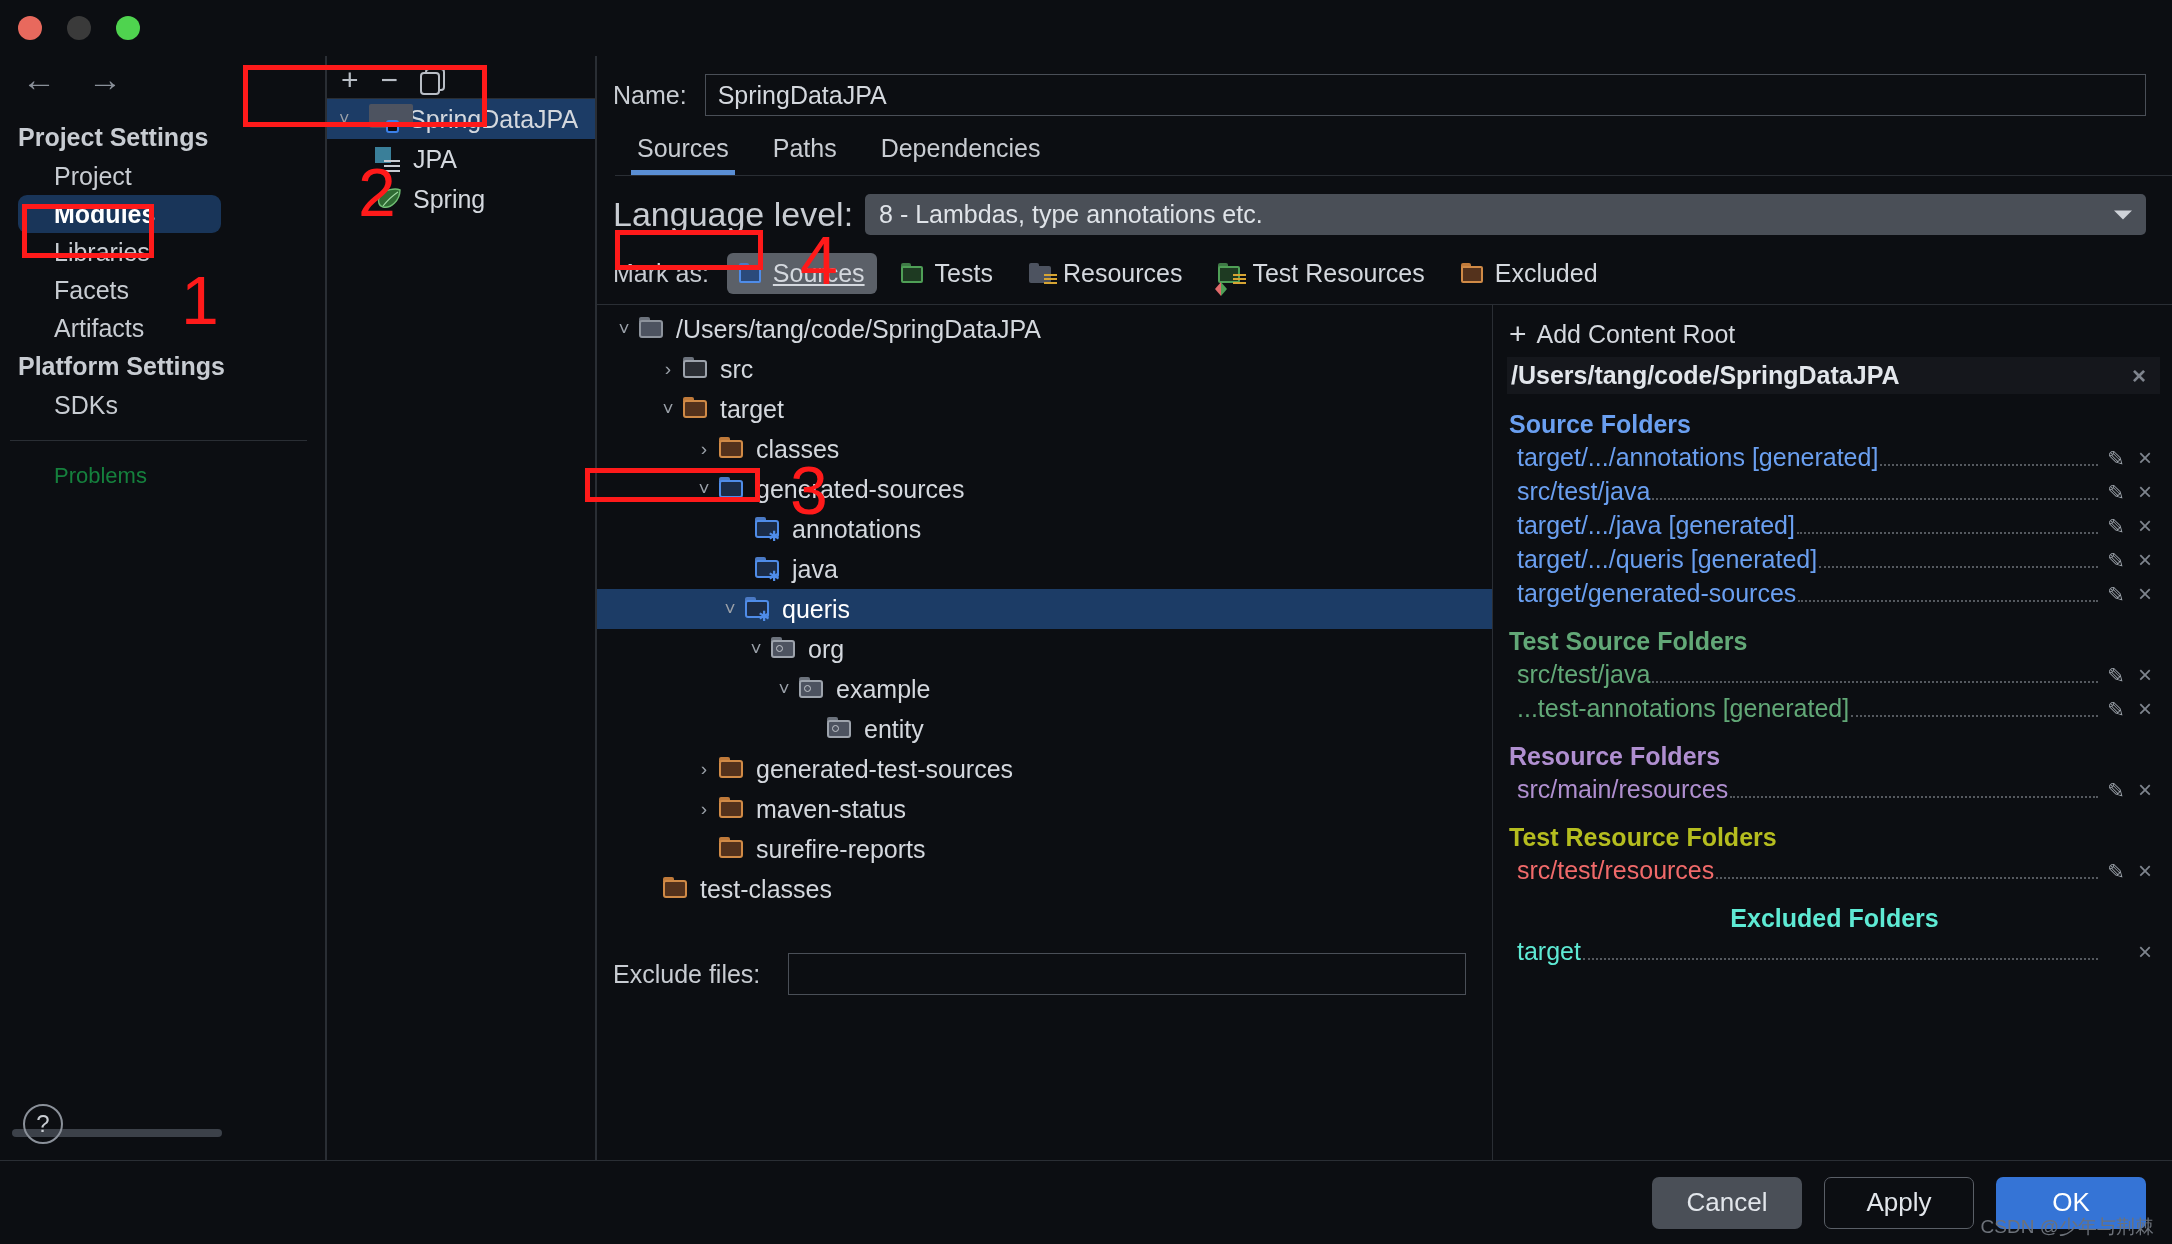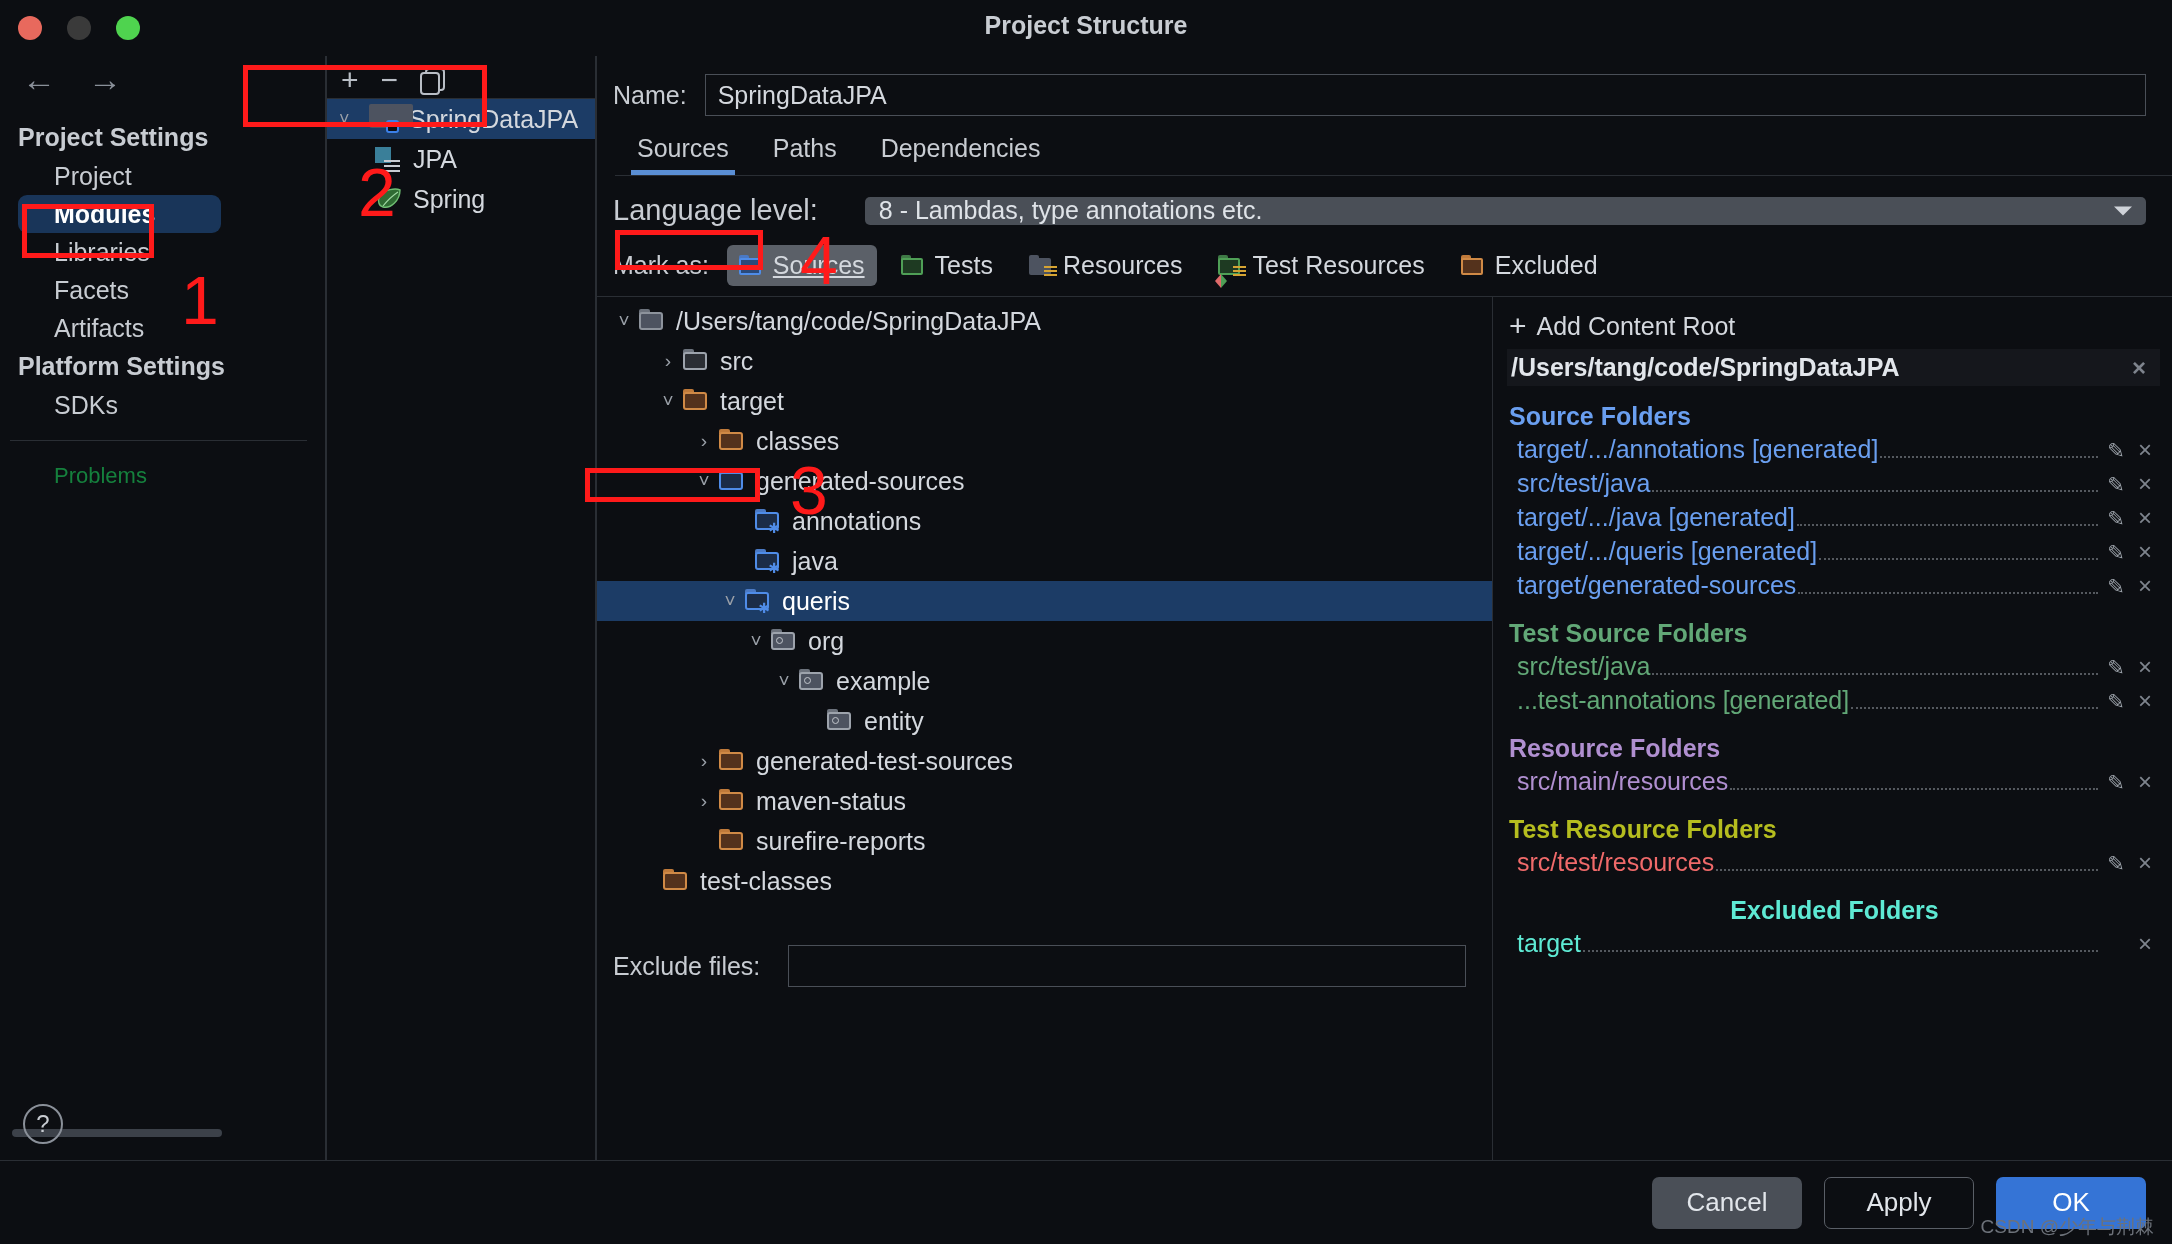--- a/index.html
+++ b/index.html
@@ -195,27 +195,26 @@
   .tab.active::after {
     content: ""; position: absolute; left: 16px; right: 16px; bottom: 0;
     height: 5px; background: #5a8ed4;
   }
   .tabs-underline { height: 1px; background: #2a2e34; margin: 0 0 0 18px; }
 
   .lang-row {
     display: flex; align-items: center; gap: 12px;
     padding: 18px 26px 0 16px;
   }
-  .lang-label { font-size: 29px; color: #c8ccd2; }
+  .lang-label { font-size: 34px; color: #c8ccd2; }
   .lang-select {
-    flex: 1 1 auto; height: 28px; background: #4a4f57;
+    flex: 1 1 auto; height: 41px; background: #4a4f57;
     border-radius: 5px; color: #dfe3e8; font-size: 25px;
     display: flex; align-items: center; padding: 0 14px;
     position: relative;
-    margin-left: 35px;
   }
   .lang-select .caret {
     position: absolute; right: 14px; top: 50%; transform: translateY(-50%);
     width: 0; height: 0; border-left: 9px solid transparent;
     border-right: 9px solid transparent; border-top: 9px solid #cfd3d9;
   }
 
   .mark-row {
     display: flex; align-items: center; gap: 0;
     padding: 18px 0 10px 16px;
@@ -356,21 +355,20 @@
 <body>
 
 <div class="window">
 
   <div class="titlebar">
     <div class="traffic">
       <div class="dot red"></div>
       <div class="dot yellow"></div>
       <div class="dot green"></div>
     </div>
-    <div class="win-title">Project Structure</div>
   </div>
 
   <div class="body">
 
     <div class="sidebar">
       <div class="nav-arrows">
         <span>←</span>
         <span>→</span>
       </div>
       <div class="sidebar-list">

